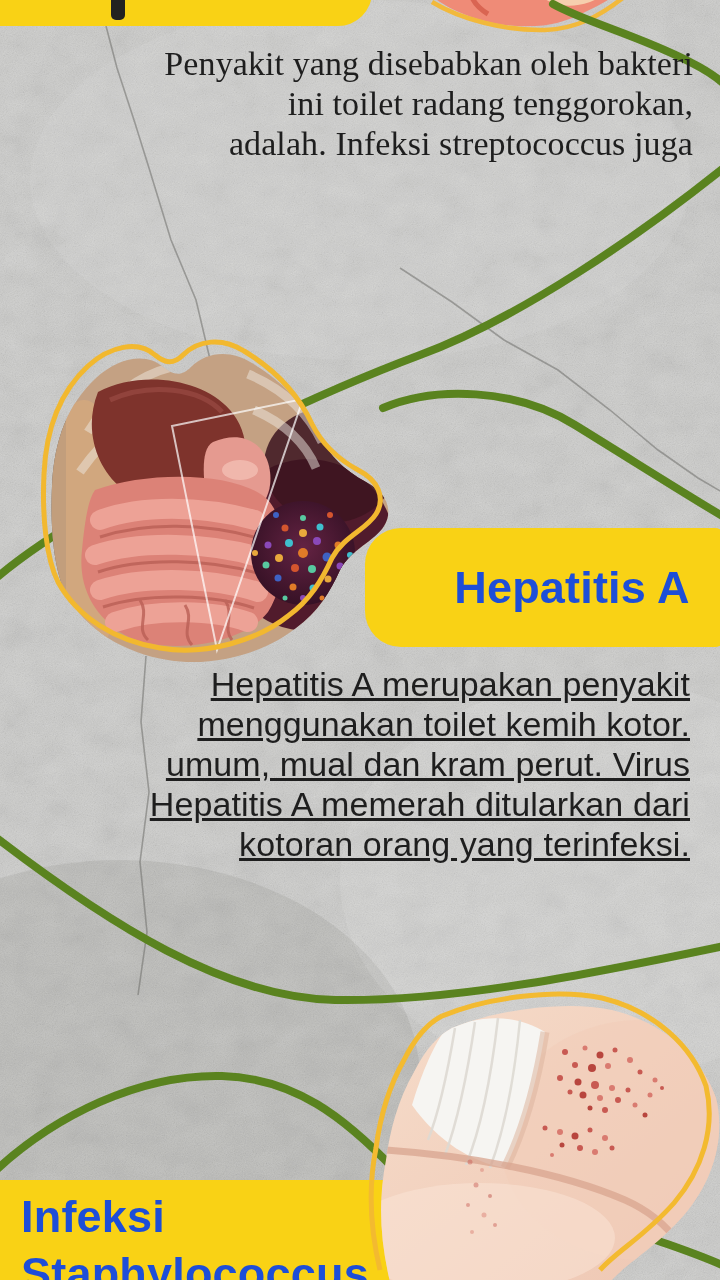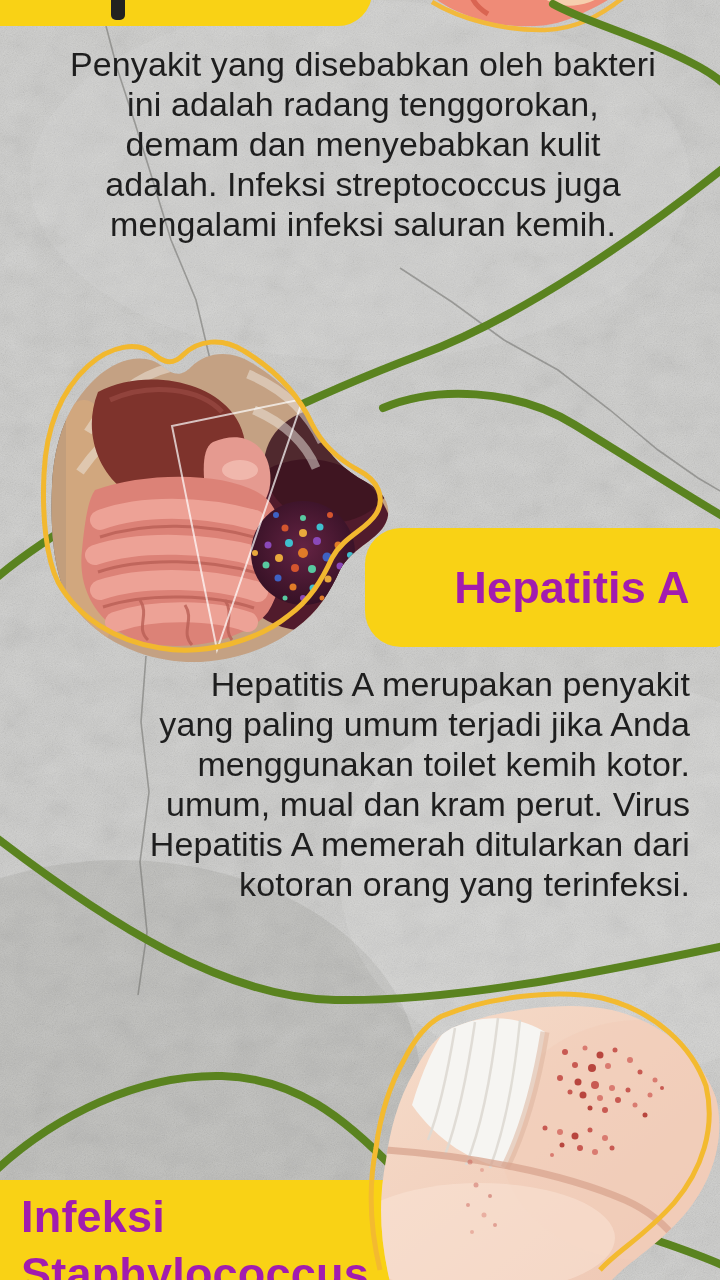--- a/index.html
+++ b/index.html
@@ -14,26 +14,26 @@
   
   .banner{position:absolute;background:#F9D215;}
   .banner-top{left:0;top:-62px;width:372px;height:88px;border-radius:0 0 34px 0;}
   .descender{position:absolute;left:111px;top:0;width:14px;height:20px;background:#232220;border-radius:0 0 5px 5px;}
   .banner-hep{left:365px;top:528px;width:360px;height:119px;border-radius:36px 10px 10px 36px;
     display:flex;align-items:center;justify-content:center;}
   .banner-hep .h{padding-left:54px;}
   .banner-staph{left:0;top:1180px;width:462px;height:140px;border-radius:0 30px 30px 0;padding-top:8px;box-sizing:border-box;}
   .banner-staph .h{margin-left:21px;line-height:57px;}
 
-  .h{font-weight:bold;color:#a21caf;font-size:45px;letter-spacing:.2px;}
+  .h{font-weight:bold;color:#1d4ed8;font-size:45px;letter-spacing:.2px;}
 
   
   .para{position:absolute;color:#1E1E1E;font-size:34px;line-height:40px;letter-spacing:.1px;}
-  .para-strep{left:33px;top:44px;width:660px;text-align:center;}
-  .para-hep{right:30px;top:664px;width:640px;text-align:right;}
+  .para-strep{left:33px;top:44px;width:660px;text-align:right;font-family:Liberation Serif, serif;}
+  .para-hep{right:30px;top:664px;width:640px;text-align:right;text-decoration:underline;}
 </style>
 </head>
 <body>
 
 <div class="canvas">
 
   <svg class="layer" width="720" height="1280" viewBox="0 0 720 1280">
     <defs>
       <filter id="grainFine">
           <feTurbulence type="fractalNoise" baseFrequency="0.9" numOctaves="2"></feTurbulence>
@@ -165,33 +165,30 @@
              C206,352 230,349 252,363 C282,381 306,406 320,436 C330,456 344,470 366,482
              C386,492 394,510 384,526 C374,542 352,548 340,570 C330,592 318,612 296,628
              C266,652 214,668 168,660 C124,653 86,630 66,594 C54,570 50,528 52,486 Z" transform="translate(-8,-12)" stroke="#F2B82F" stroke-width="5" fill="none"></path>
   </svg>
 
   <div class="banner banner-top"></div>
   <div class="descender"></div>
 
   <div class="para para-strep">
     <div>Penyakit yang disebabkan oleh bakteri</div>
-    <div>ini adalah radang tenggorokan,</div>
-    <div>demam dan menyebabkan kulit</div>
+    <div>ini toilet radang tenggorokan,</div>
     <div>adalah. Infeksi streptococcus juga</div>
-    <div>mengalami infeksi saluran kemih.</div>
   </div>
 
   <div class="banner banner-hep">
     <span class="h">Hepatitis A</span>
   </div>
 
   <div class="para para-hep">
     <div>Hepatitis A merupakan penyakit</div>
-    <div>yang paling umum terjadi jika Anda</div>
     <div>menggunakan toilet kemih kotor.</div>
     <div>umum, mual dan kram perut. Virus</div>
     <div>Hepatitis A memerah ditularkan dari</div>
     <div>kotoran orang yang terinfeksi.</div>
   </div>
 
   <div class="banner banner-staph">
     <div class="h">Infeksi</div>
     <div class="h">Staphylococcus</div>
   </div>

